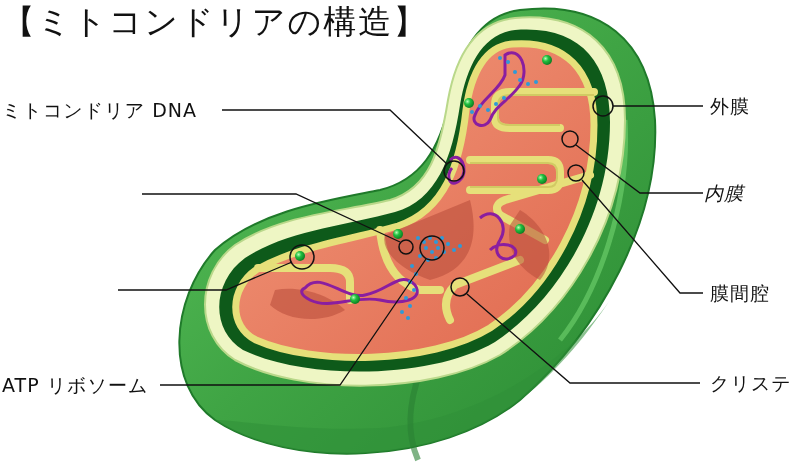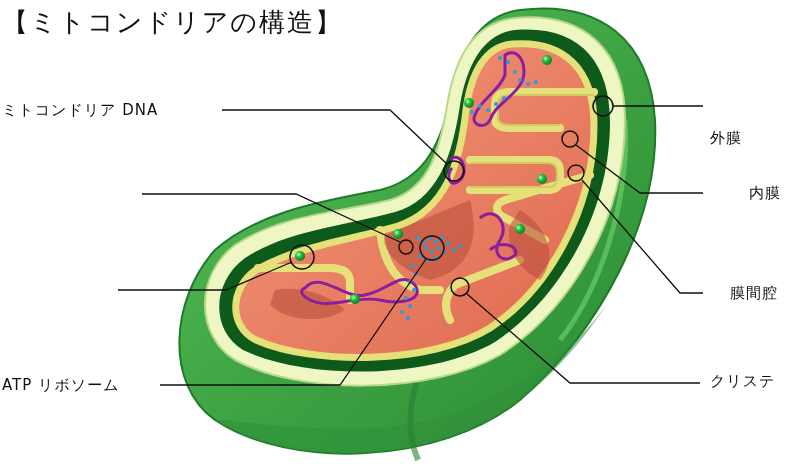--- a/index.html
+++ b/index.html
@@ -1,21 +1,21 @@
 <!DOCTYPE html>
 <html><head>
 <meta charset="utf-8">
 <style>
   html, body { margin: 0; padding: 0; background: #ffffff; }
   body { width: 800px; height: 468px; overflow: hidden; position: relative;
          font-family: "DejaVu Sans", "Liberation Sans", sans-serif; color: #111; }
   #stage { position: absolute; left: 0; top: 0; width: 800px; height: 468px; }
-  .title { position: absolute; left: 2px; top: 4px; font-size: 26px; letter-spacing: 2px;
+  .title { position: absolute; left: 2px; top: 4px; font-size: 33px; letter-spacing: 2px;
            white-space: nowrap; line-height: 36px; }
-  .label { position: absolute; font-size: 15px; white-space: nowrap; line-height: 24px; letter-spacing: 1px; }
+  .label { position: absolute; font-size: 19px; white-space: nowrap; line-height: 24px; letter-spacing: 1px; }
 </style>
 </head>
 <body>
 
 <div id="stage">
   <svg width="800" height="468" viewBox="0 0 800 468">
     <defs>
       <linearGradient id="gOuter" x1="0" y1="0" x2="1" y2="1">
         <stop offset="0" stop-color="#5cc45c"></stop>
         <stop offset="0.5" stop-color="#3fa444"></stop>
@@ -140,17 +140,17 @@
       <polyline points="582,180 680,293 703,293"></polyline>
       <polyline points="467,294 570,383 700,383"></polyline>
     </g>
   </svg>
 
   <div class="title">【ミトコンドリアの構造】</div>
 
   <div class="label" style="left:2px; top:98px;">ミトコンドリア DNA</div>
   <div class="label" style="left:2px; top:373px;">ATP リボソーム</div>
 
-  <div class="label" style="left:710px; top:94px;margin-top:32px;">外膜</div>
-  <div class="label" style="left:749px; top:181px;">内膜</div>
-  <div class="label" style="left:730px; top:281px;">膜間腔</div>
-  <div class="label" style="left:710px; top:371px;font-family:Liberation Mono, monospace;">クリステ</div>
+  <div class="label" style="left:710px; top:94px;">外膜</div>
+  <div class="label" style="left:704px; top:181px;font-style:italic;">内膜</div>
+  <div class="label" style="left:710px; top:281px;">膜間腔</div>
+  <div class="label" style="left:710px; top:371px;">クリステ</div>
 </div>
 
 </body></html>

